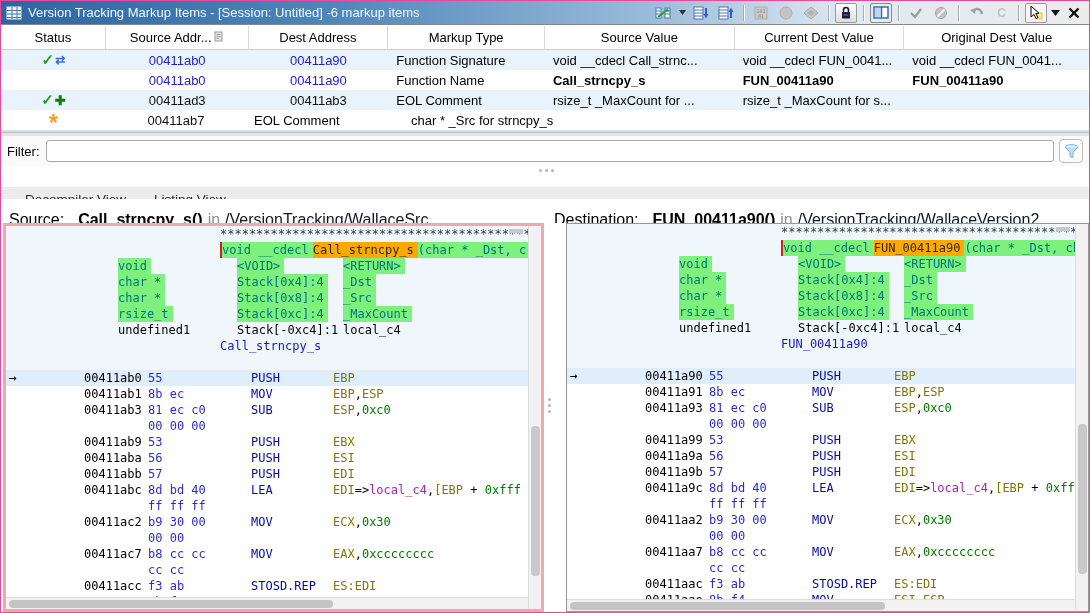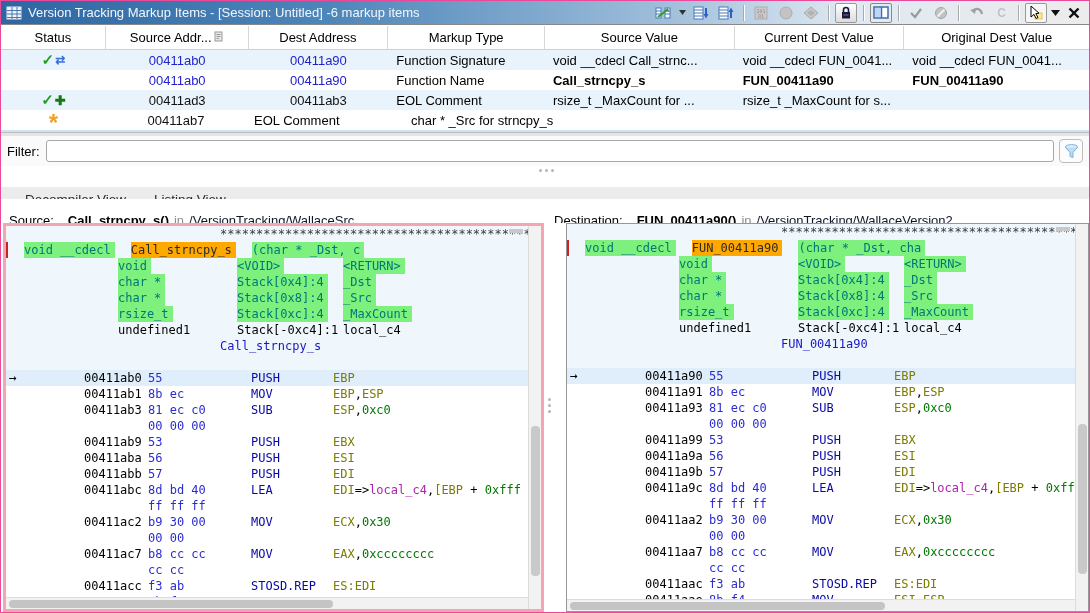--- a/index.html
+++ b/index.html
@@ -50,21 +50,21 @@
   .hsplit .dots { position:absolute; left:538px; top:3px; display:flex; gap:3px; }
   .hsplit .dots i { width:3px; height:3px; background:#b5b5b5; border-radius:50%; }
 
   
   .tabbar { position:absolute; top:186px; left:0; width:100%; height:25px; background:#ececec; display:flex; align-items:flex-end; padding-left:10px; border-bottom:1px solid #bdbdbd; }
   .tab { font-size:13.5px; color:#2c2c2c; padding:4px 14px 4px 14px; position:relative; }
   .tab.selected { font-weight:normal;margin-top:40px; }
   .tab.selected::after { content:""; position:absolute; left:8px; right:8px; bottom:-1px; height:4px; background:#9cc0e4; }
 
   
-  .srcdst { position:absolute; top:198px; left:0; width:100%; height:42px; background:#fff; display:flex; font-size:13px; align-items:center; }
+  .srcdst { position:absolute; top:198px; left:0; width:100%; height:42px; background:#fff; display:flex; font-size:16px; align-items:center; }
   .srcdst .half-left { width:545px; padding-left:8px; display:flex; align-items:center; white-space:nowrap; overflow:hidden; }
   .srcdst .half-right { flex:1; padding-left:8px; display:flex; align-items:center; white-space:nowrap; overflow:hidden; }
   .sd-label { color:#000; margin-right:14px; }
   .sd-func { font-weight:bold; color:#000; }
   .sd-in { color:#8f8f8f; margin:0 5px; }
   .sd-path { color:#0f172a; }
 
   
   .panels { position:absolute; top:222px; left:0; width:100%; height:390px; background:#fff; }
   .panel { position:absolute; top:0; height:389px; background:#fff; overflow:hidden; }
@@ -80,21 +80,21 @@
   .asm-arrow { position:absolute; left:3px; top:0px; font-size:13px; color:#000; }
   .asm-addr { width:64px; flex:0 0 auto; color:#000; }
   .asm-bytes { width:103px; flex:0 0 auto; color:#2b2bd0; }
   .asm-mnem { width:82px; flex:0 0 auto; color:#0808a8; }
   .asm-ops { flex:1; white-space:pre; overflow:hidden; }
   .tk-reg { color:#7c7c00; }
   .tk-num { color:#007800; }
   .tk-var { color:#ad23ad; }
   .tk-sep { color:#000; }
   .comment-line { color:#3a3a3a; padding-left:214px; }
-  .sig-line { display:flex;gap:16px; }
+  .sig-line { padding-left:214px; display:flex; }
   .caret-red { width:2px; background:#d02020; flex:0 0 auto; }
   .hl-green { background:#7df07d; color:#007878; }
   .hl-orange { background:#ffa800; color:#2a2a2a; }
   .var-line { display:flex; }
   .var-type { margin-left:112px; width:119px; flex:0 0 auto; }
   .var-storage { width:106px; flex:0 0 auto; }
   .var-name { flex:1; }
   .vspan { display:inline-block; padding-right:4px; }
   .plain { color:#000; }
   .fn-label { color:#1717c8; padding-left:214px; }

